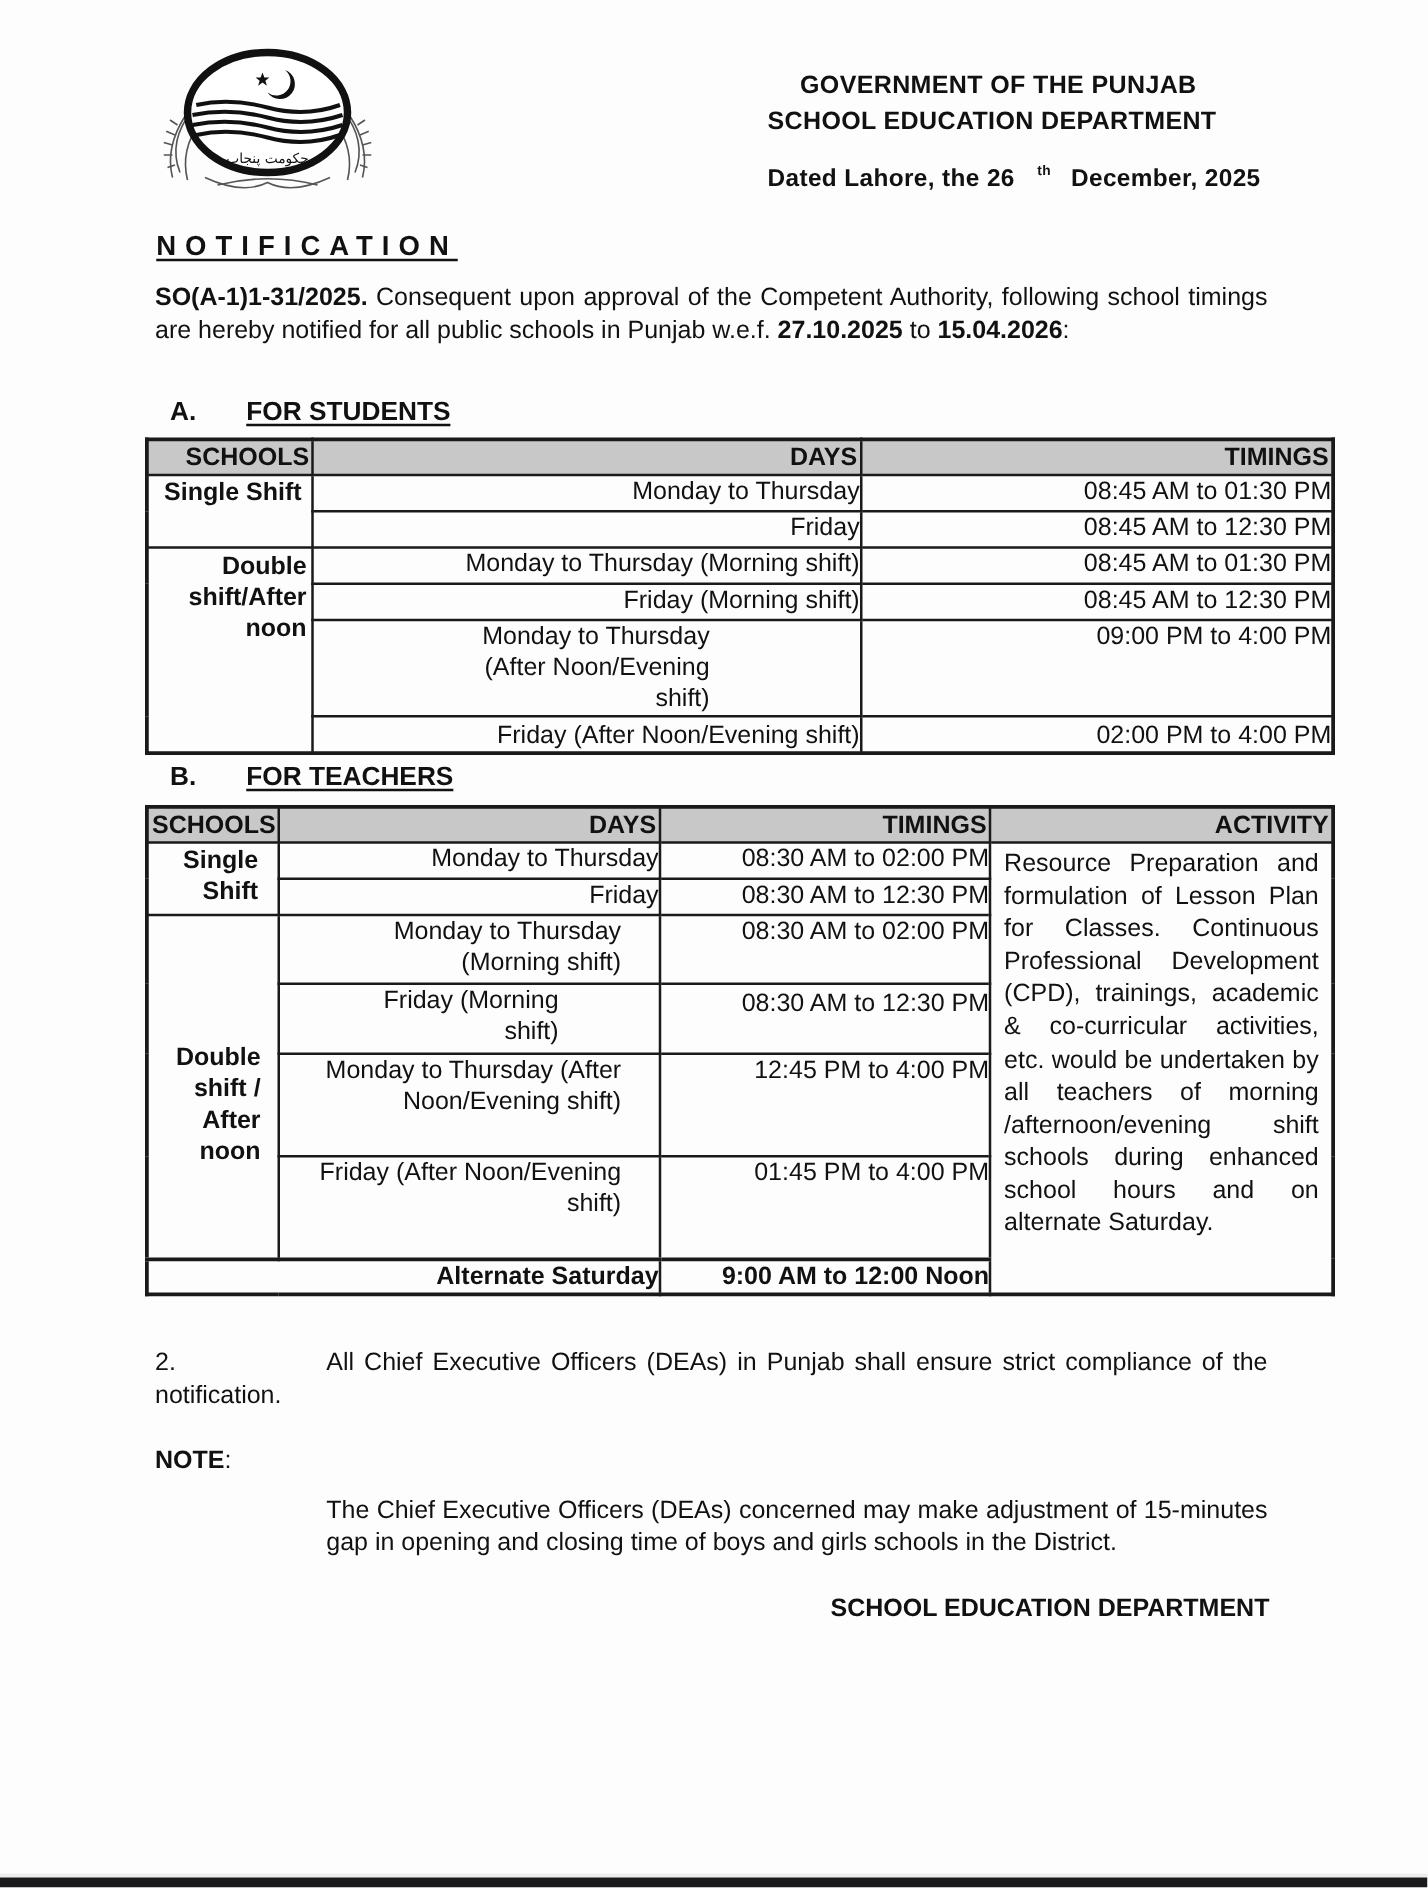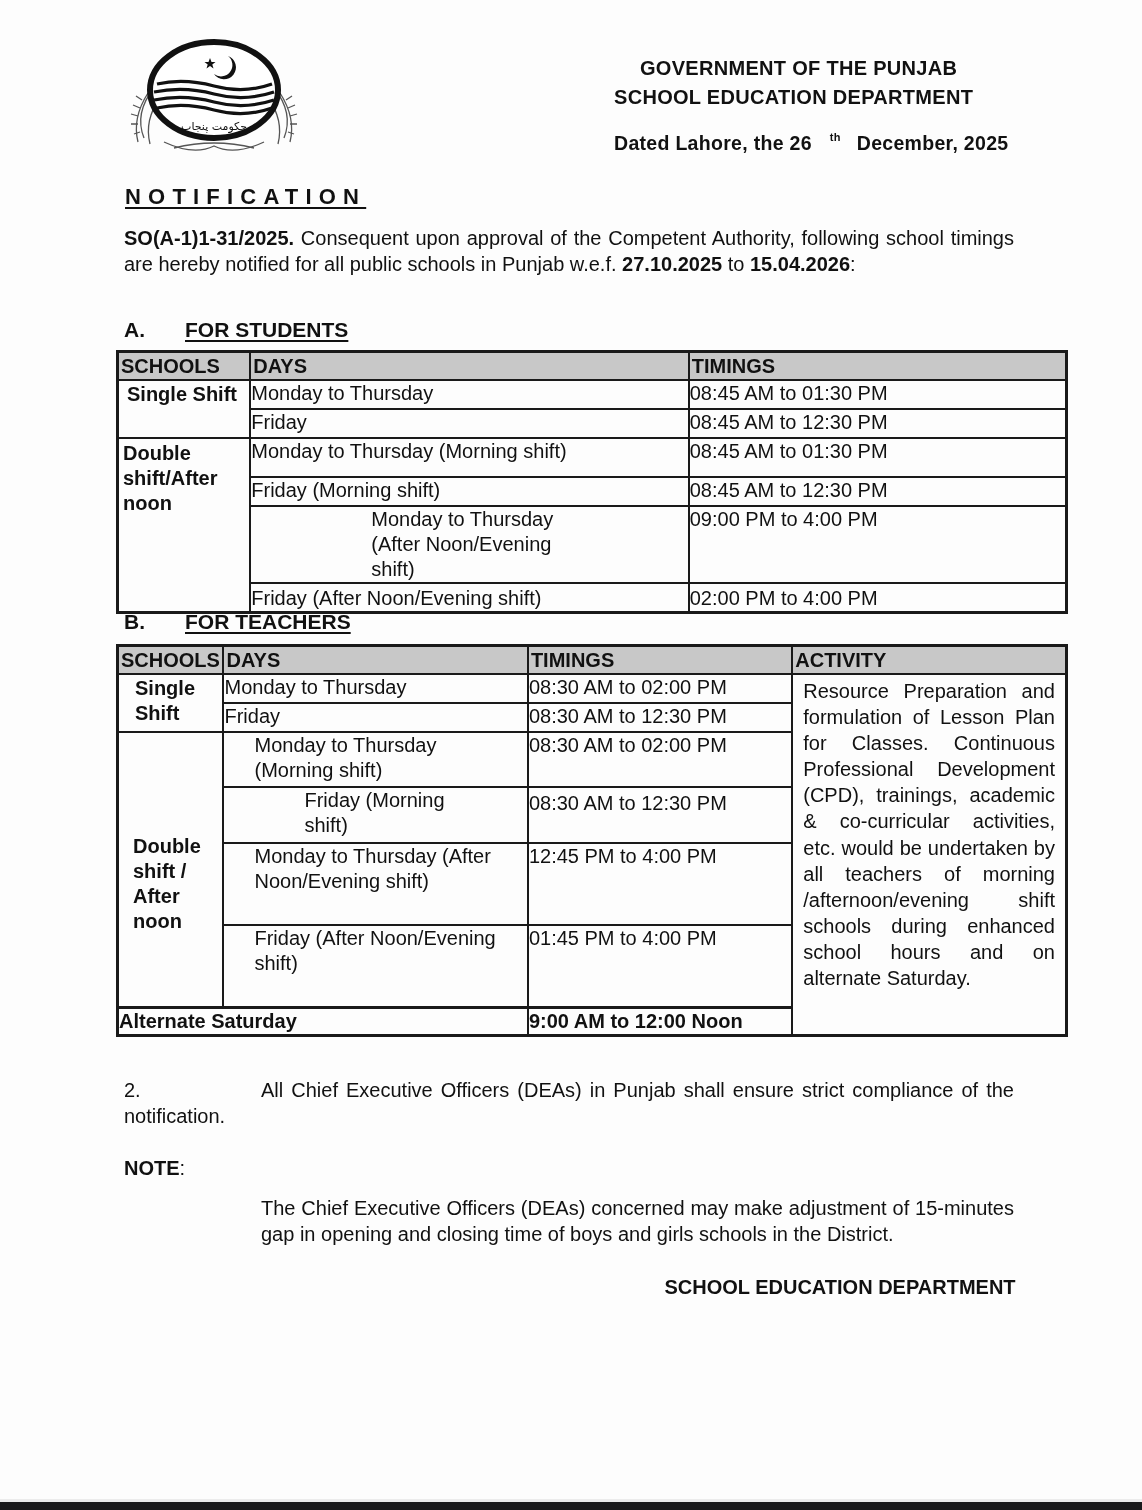--- a/index.html
+++ b/index.html
@@ -15,28 +15,28 @@
   .hdr-date sup { font-size: 11px; vertical-align: 9px; margin-left: 18px; }
   .hdr-date .month { margin-left: 16px; }
 
   .notif-title { position: absolute; left: 125px; top: 184px; font-weight: bold; font-size: 22px;
     letter-spacing: 7.2px; text-decoration: underline; text-underline-offset: 3px; text-decoration-thickness: 2px; }
 
   .para { position: absolute; left: 124px; width: 890px; font-size: 20px; line-height: 26px; text-align: justify; }
   .para-1 { top: 225px; }
   .para-1 b { font-weight: bold; }
 
-  .sec { position: absolute; left: 124px; font-weight: bold; font-size: 21px; }
+  .sec { position: absolute; left: 136px; font-weight: bold; font-size: 21px; }
   .sec .lbl { display: inline-block; width: 61px; }
   .sec .ttl { text-decoration: underline; text-underline-offset: 3px; text-decoration-thickness: 2px; }
   .sec-a { top: 318px; }
   .sec-b { top: 610px; }
 
   table { position: absolute; border-collapse: collapse; font-size: 20px; }
-  td, th { border: 2px solid #1a1a1a; text-align: left; vertical-align: top; line-height: 25px; }
+  td, th { border: 2px solid #1a1a1a; text-align: right; vertical-align: top; line-height: 25px; }
   th { background: #c8c8c8; font-weight: bold; padding: 1px 2px 0; }
   td.b { font-weight: bold; }
 
   .tbl-a { left: 116px; top: 350px; width: 952px; border: 3px solid #1a1a1a; }
   .tbl-a td, .tbl-a th { border-width: 2px; }
 
   .tbl-b { left: 116px; top: 644px; width: 952px; border: 3px solid #1a1a1a; }
 
   .activity { text-align: justify; padding: 3px 10px 0 10px; line-height: 26.1px; font-size: 20px; }
 
@@ -107,21 +107,21 @@
   </tr>
   <tr style="height:29px">
     <td class="b" rowspan="2" style="padding:1px 8px 0">Single Shift</td>
     <td>Monday to Thursday</td>
     <td>08:45 AM to 01:30 PM</td>
   </tr>
   <tr style="height:29px">
     <td>Friday</td>
     <td>08:45 AM to 12:30 PM</td>
   </tr>
-  <tr style="height:39px">
+  <tr style="height:29px">
     <td class="b" rowspan="4" style="padding:2px 4px 0">Double shift/After noon</td>
     <td>Monday to Thursday (Morning shift)</td>
     <td>08:45 AM to 01:30 PM</td>
   </tr>
   <tr style="height:29px">
     <td>Friday (Morning shift)</td>
     <td>08:45 AM to 12:30 PM</td>
   </tr>
   <tr style="height:65px">
     <td style="padding:0 120px">Monday to Thursday (After Noon/Evening shift)</td>

